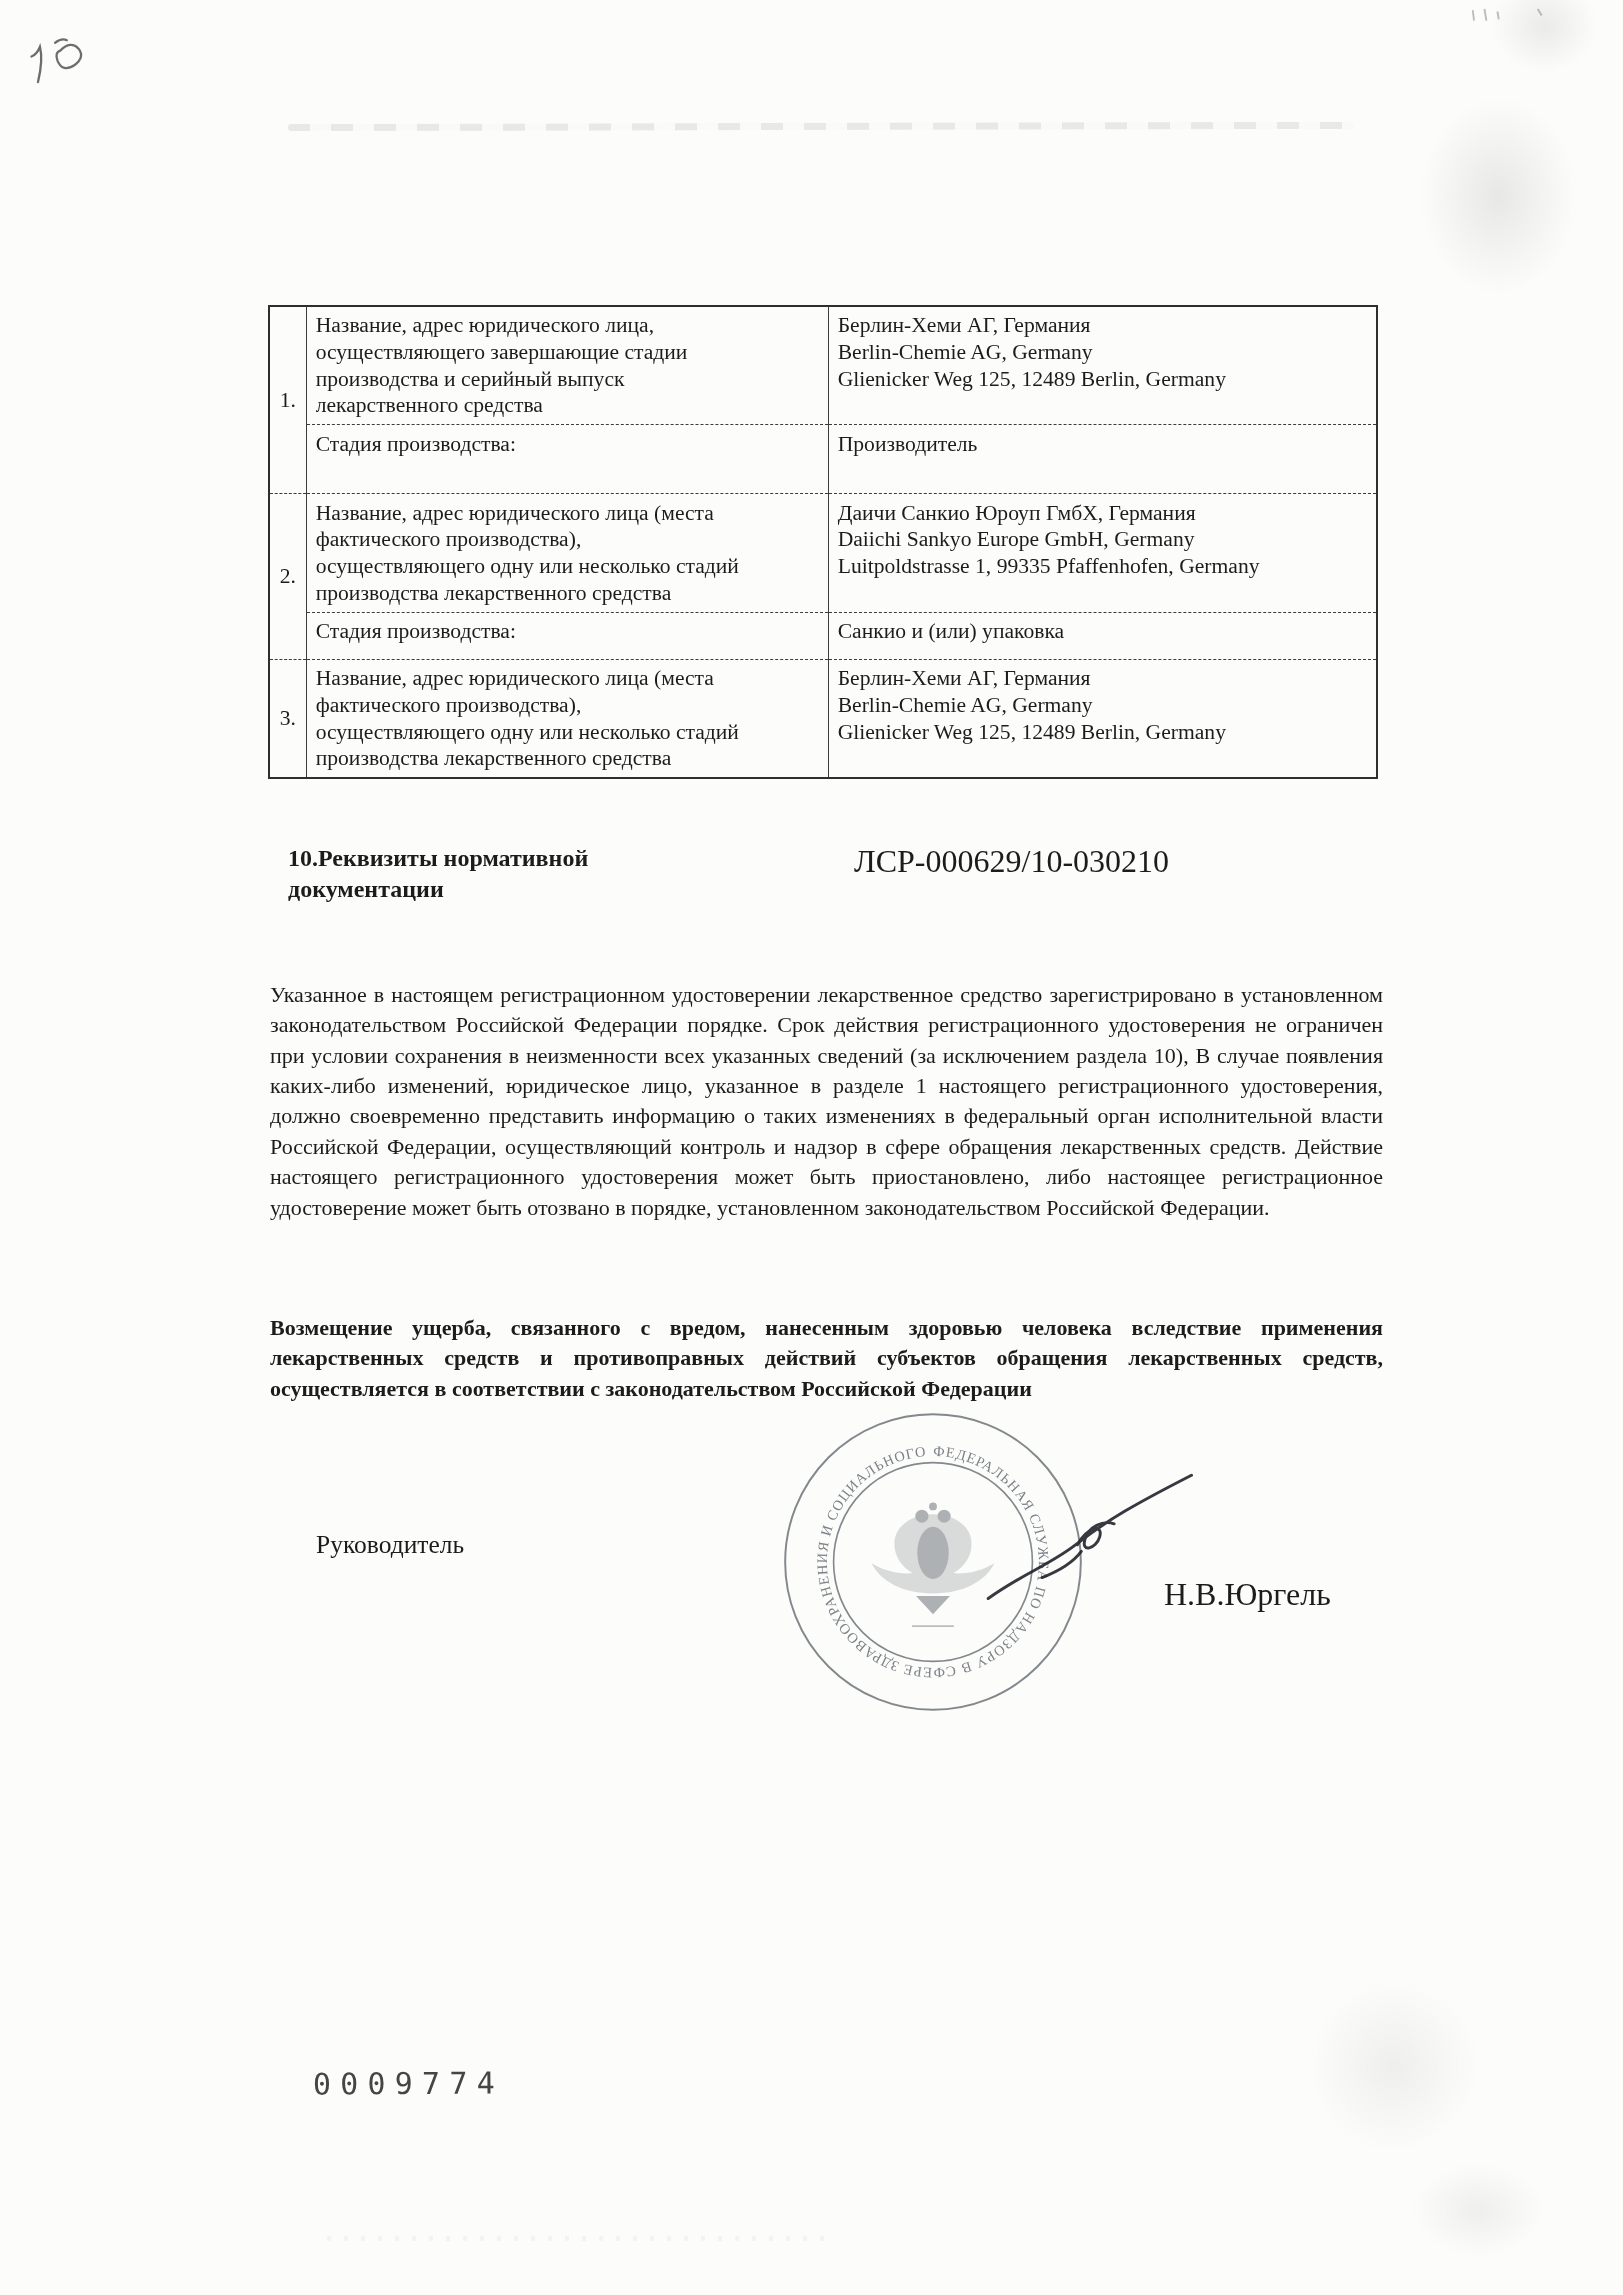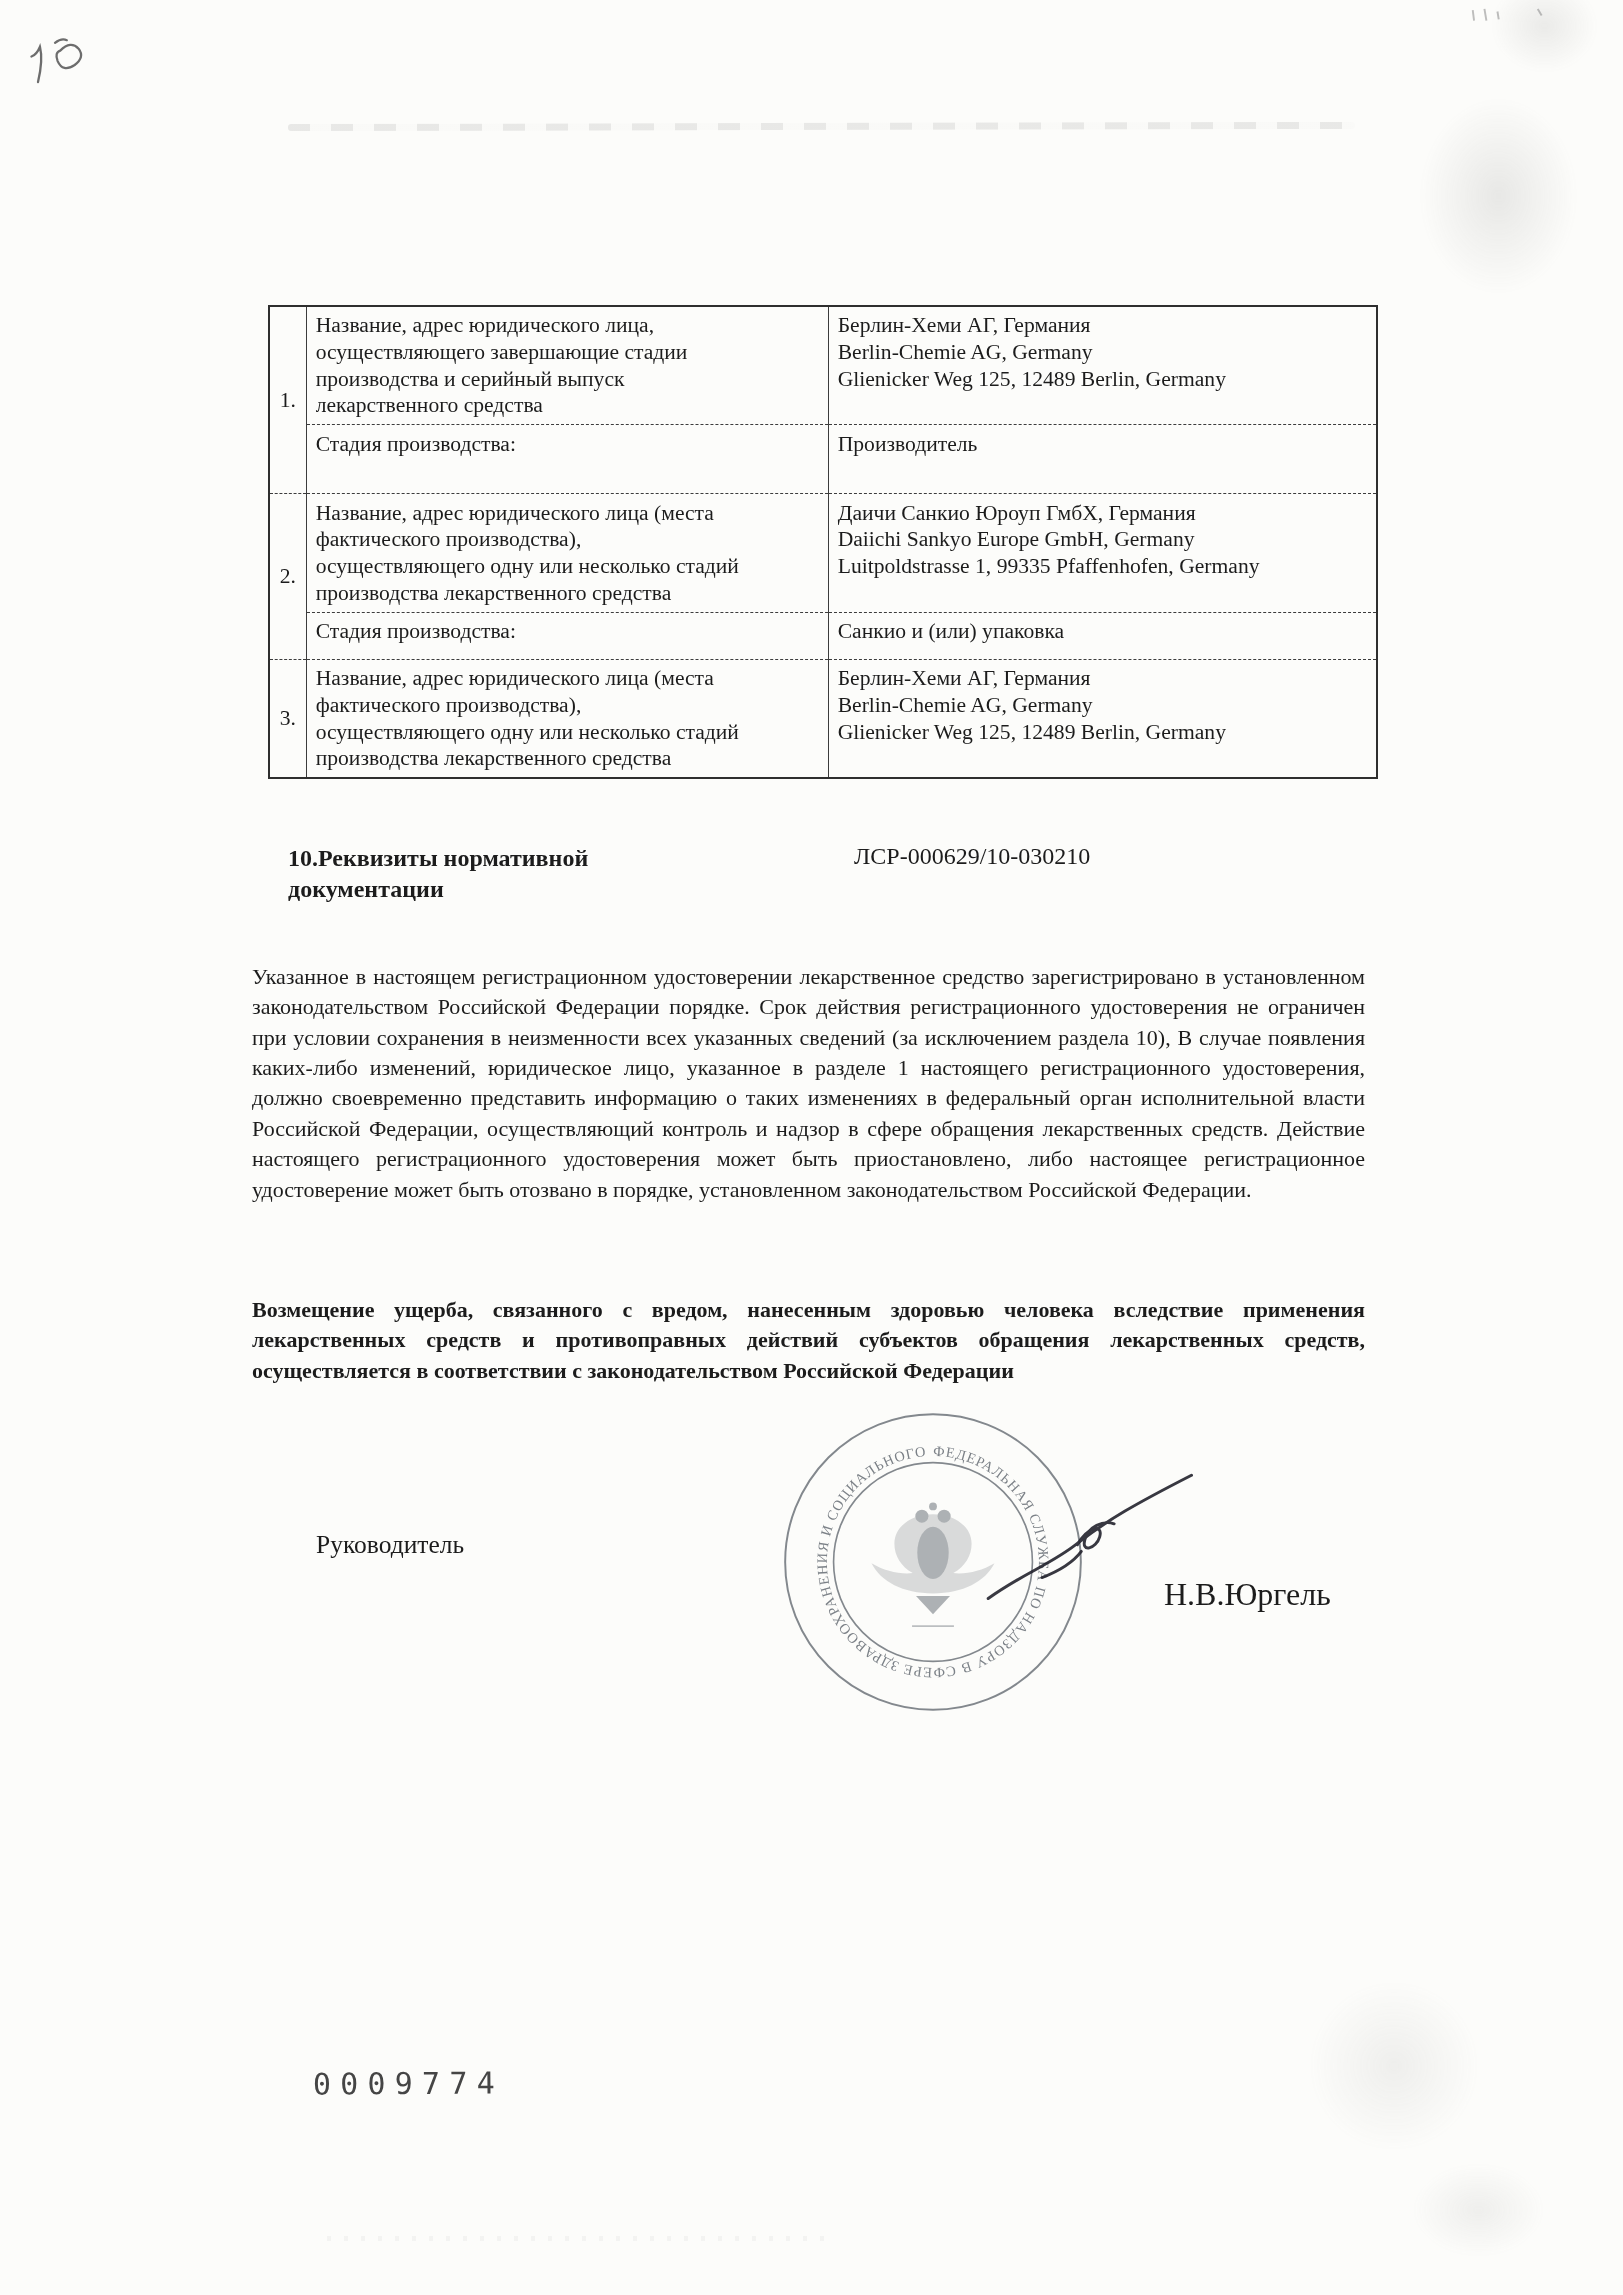--- a/index.html
+++ b/index.html
@@ -49,26 +49,26 @@
     vertical-align:top; padding:5.2px 9.2px;
   }
   .doc-table td.num { text-align:center; vertical-align:middle; padding:2.6px 1.3px; }
   .prewrap { white-space:pre-line; }
   tr.stage-a td { height:69px; }
   tr.stage-b td { height:47px; }
 
   
   .section10 { position:absolute; left:268px; top:843px; width:1107px; }
   .section10 .s10-title { font-weight:bold; font-size:24px; line-height:1.3; width:563px;margin-left:20px; }
-  .section10 .s10-value { position:absolute; left:586px; top:0; font-size:24px; }
+  .section10 .s10-value { position:absolute; left:586px; top:0; font-size:32px; }
 
   
   .para {
-    position:absolute; left:252px; width:1113px;
-    font-size:22px; line-height:1.38; text-align:justify;
+    position:absolute; left:270px; width:1113px;
+    font-size:22px; line-height:1.38; text-align:justify;margin-top:18px;
   }
   .para.p1 { top:962px; }
   .para.p2 { top:1295px; font-weight:bold; }
 
   
   .role-label { position:absolute; left:268px; top:1530px; font-size:25.5px;margin-left:48px; }
   .stamp { position:absolute; left:776px; top:1405px; width:314px; height:314px; }
   .signature { position:absolute; left:979px; top:1466px; width:223px; height:151px; }
   .signer-name { position:absolute; left:1164px; top:1576px; font-size:32px; }
 

